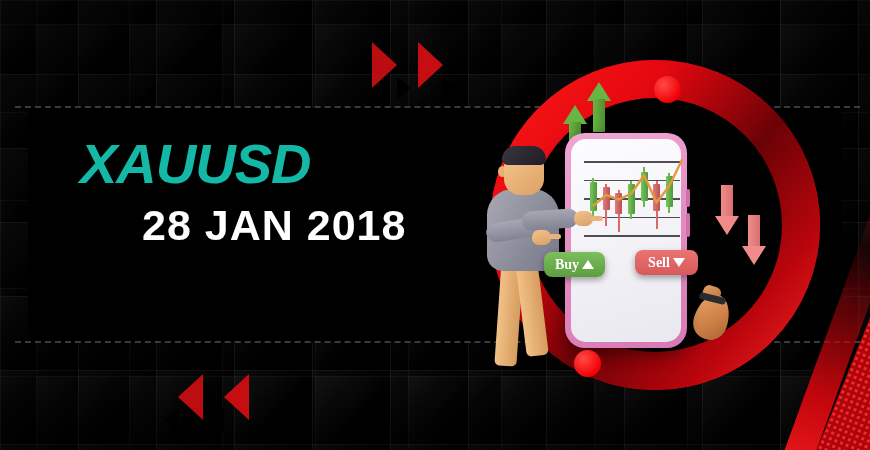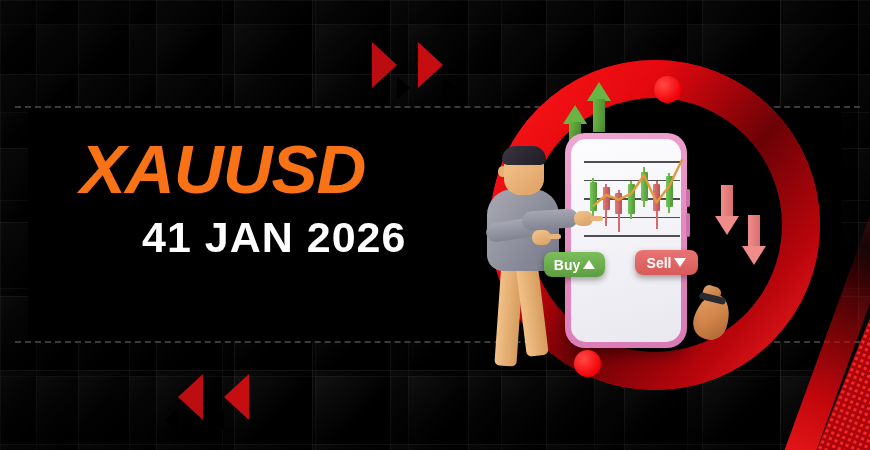--- a/index.html
+++ b/index.html
@@ -76,36 +76,36 @@
     position:absolute; top:11px; width:0; height:0;
     border-top:12px solid transparent;
     border-bottom:12px solid transparent;
   }
   .chev-mask-r { border-left:13px solid #000; }
   .chev-mask-l { border-right:13px solid #000; }
 
   
   .headline { position:absolute; left:80px; top:138px; width:400px; }
   .t-xauusd {
-    font-size:69px; font-weight:bold; font-style:italic;
+    font-size:56px; font-weight:bold; font-style:italic;
     letter-spacing:-1px; line-height:.94;
-    color:#f97316;
+    color:#14b8a6;
   }
   .t-analysis {
     font-size:64px; font-weight:bold; font-style:italic;
     letter-spacing:-1px; line-height:1.02;
     color:#ffffff; margin-top:4px; margin-left:24px;
   }
   .t-date {
     font-size:43px; font-weight:bold; letter-spacing:1px;
     color:#ffffff; margin-top:10px; margin-left:62px;
   }
 
   
-  .art { position:absolute; left:432px; top:0; width:438px; height:378px; }
+  .art { position:absolute; left:432px; top:0; width:438px; height:378px;font-family:Liberation Serif, serif; }
 
   
   .diag-band {
     position:absolute;
     left:476px; top:-120px;
     width:64px; height:700px;
     transform:rotate(22deg);
     transform-origin:50% 50%;
     background-color:#b2060c;
     background-image:
@@ -344,21 +344,21 @@
     <div class="chev chev-l a">
       <div class="chev-mask-l" style="right:0;"></div>
     </div>
     <div class="chev chev-l b">
       <div class="chev-mask-l" style="right:0;"></div>
     </div>
   </div>
 
   <div class="headline">
     <div class="t-xauusd">XAUUSD</div>
-    <div class="t-date">41 JAN 2026</div>
+    <div class="t-date">28 JAN 2018</div>
   </div>
 
   <div class="art">
 
     <div class="diag-band-solid"></div>
     <div class="bar-stroke"></div>
     <div class="diag-band"></div>
 
     <div class="ring"></div>
     <div class="ring-shade"></div>

